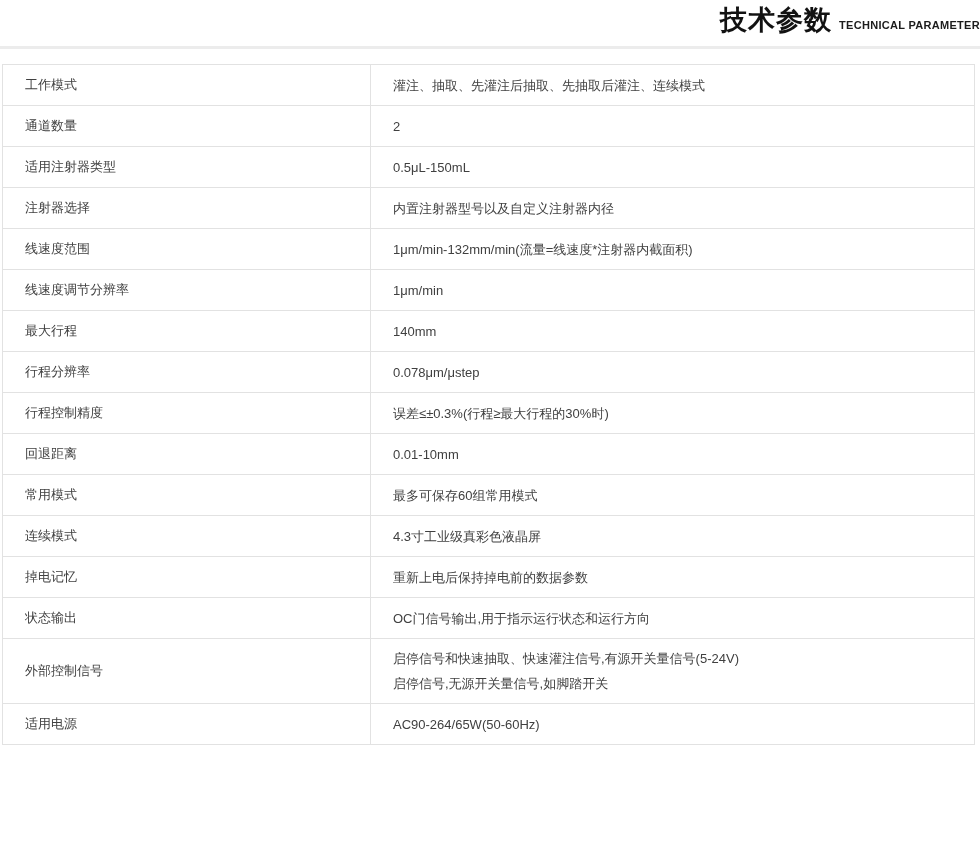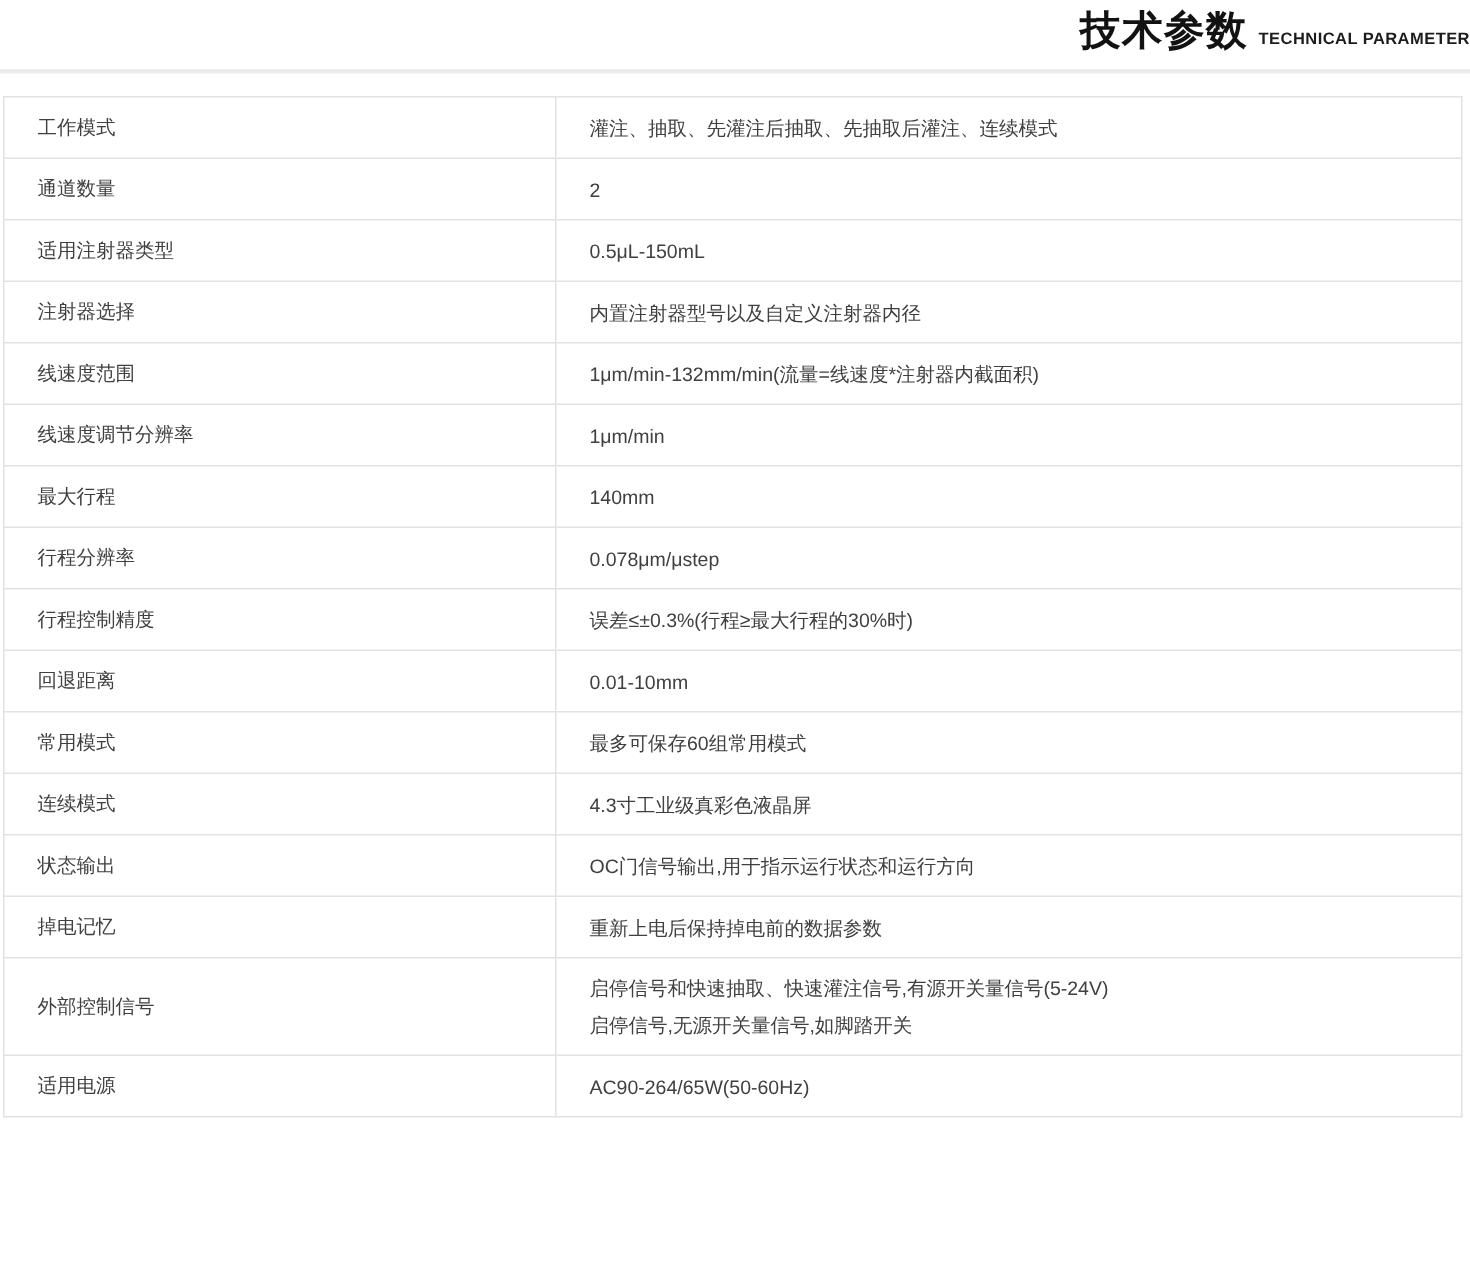--- a/index.html
+++ b/index.html
@@ -142,29 +142,29 @@
           <div class="value-line">最多可保存60组常用模式</div>
         </td>
       </tr>
       <tr>
         <td class="label-cell">连续模式</td>
         <td class="value-cell">
           <div class="value-line">4.3寸工业级真彩色液晶屏</div>
         </td>
       </tr>
       <tr>
+        <td class="label-cell">掉电记忆</td>
+        <td class="value-cell">
+          <div class="value-line">重新上电后保持掉电前的数据参数</div>
+        </td>
+      </tr>
+      <tr>
         <td class="label-cell">状态输出</td>
         <td class="value-cell">
           <div class="value-line">OC门信号输出,用于指示运行状态和运行方向</div>
-        </td>
-      </tr>
-      <tr>
-        <td class="label-cell">掉电记忆</td>
-        <td class="value-cell">
-          <div class="value-line">重新上电后保持掉电前的数据参数</div>
         </td>
       </tr>
       <tr>
         <td class="label-cell">外部控制信号</td>
         <td class="value-cell multi">
           <div class="value-line">启停信号和快速抽取、快速灌注信号,有源开关量信号(5-24V)</div>
           <div class="value-line">启停信号,无源开关量信号,如脚踏开关</div>
         </td>
       </tr>
       <tr>

